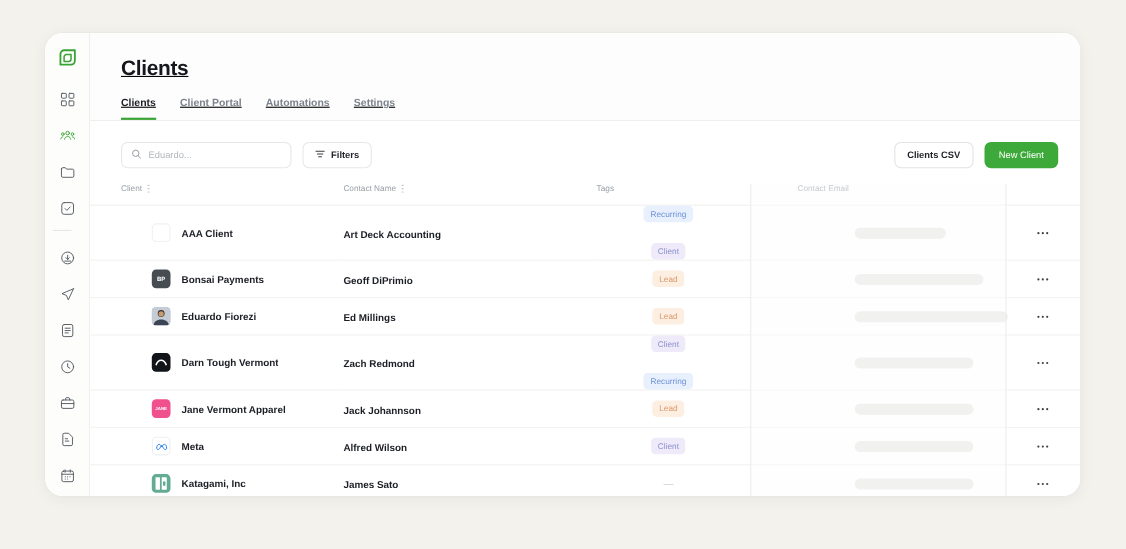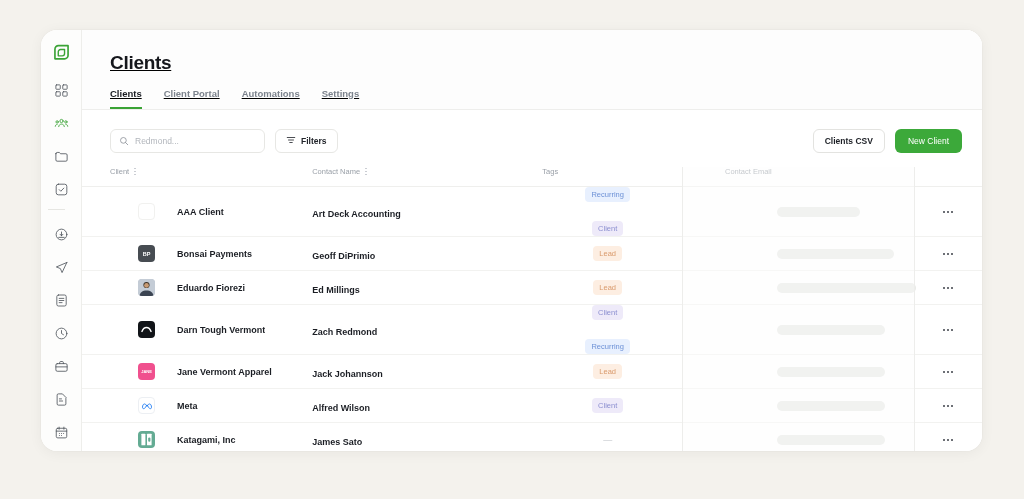--- a/index.html
+++ b/index.html
@@ -168,21 +168,21 @@
   .col-email   { width: 232px; padding-left: 52px !important; }
   .col-actions { width: 66px; }
 
   table.grid td {
     padding: 0;
     border-bottom: 1px solid #f2f2f0;
     height: 34px;
     vertical-align: middle;
   }
   .cell-client {
-    display: flex; align-items: center; gap: 22px; padding-left: 28px;
+    display: flex; align-items: center; gap: 10px; padding-left: 28px;
   }
   .avatar {
     width: 17px; height: 17px;
     border-radius: 4px;
     flex: 0 0 17px;
     display: flex; align-items: center; justify-content: center;
     font-size: 5.5px; font-weight: 700; color: #fff;
     overflow: hidden;
     background: #fff;
   }
@@ -333,21 +333,21 @@
     </div>
 
     <div class="toolbar">
       <div class="search-box">
         <span>
           <svg width="10" height="10" viewBox="0 0 16 16" fill="none">
             <circle cx="7" cy="7" r="4.6" stroke="#8b9097" stroke-width="1.3"></circle>
             <path d="M10.5 10.5L14 14" stroke="#8b9097" stroke-width="1.3" stroke-linecap="round"></path>
           </svg>
         </span>
-        <span class="ph">Redmond...</span>
+        <span class="ph">Eduardo...</span>
       </div>
 
       <div class="filters-btn">
         <span>
           <svg width="10" height="10" viewBox="0 0 16 16" fill="none">
             <path d="M2 4h12M4 8h8M6 12h4" stroke="#22252b" stroke-width="1.3" stroke-linecap="round"></path>
           </svg>
         </span>
         <span>Filters</span>
       </div>

